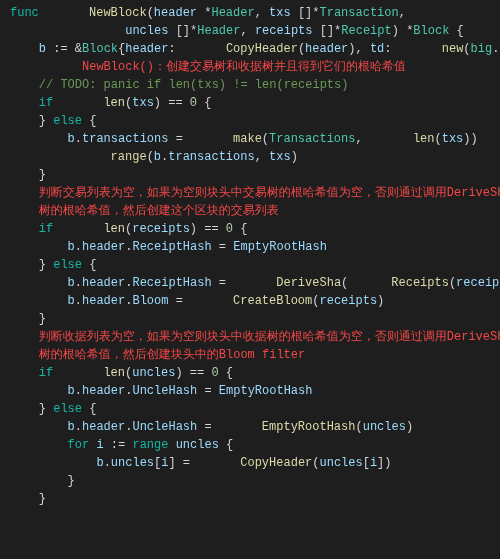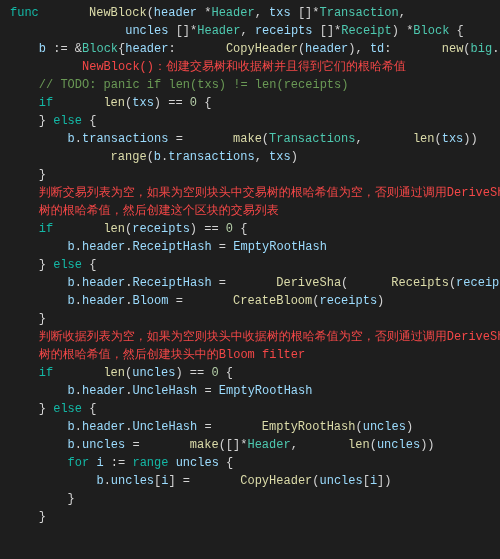--- a/index.html
+++ b/index.html
@@ -52,19 +52,18 @@
 <div class="line">        <span class="ident">b</span>.<span class="field">header</span>.<span class="field">ReceiptHash</span> <span class="op">=</span> <span class="fn">DeriveSha</span>(<span class="fn">Receipts</span>(<span class="ident">receipts</span>))</div>
 <div class="line">        <span class="ident">b</span>.<span class="field">header</span>.<span class="field">Bloom</span> <span class="op">=</span> <span class="fn">CreateBloom</span>(<span class="ident">receipts</span>)</div>
 <div class="line">    }</div>
 <div class="line comment-red">    判断收据列表为空，如果为空则块头中收据树的根哈希值为空，否则通过调用DeriveSha函数得到收据</div>
 <div class="line comment-red">    树的根哈希值，然后创建块头中的Bloom filter</div>
 
 <div class="line">    <span class="kw">if</span> <span class="fn">len</span>(<span class="ident">uncles</span>) <span class="op">==</span> <span class="num">0</span> {</div>
 <div class="line">        <span class="ident">b</span>.<span class="field">header</span>.<span class="field">UncleHash</span> <span class="op">=</span> <span class="ident">EmptyRootHash</span></div>
 <div class="line">    } <span class="kw">else</span> {</div>
 <div class="line">        <span class="ident">b</span>.<span class="field">header</span>.<span class="field">UncleHash</span> <span class="op">=</span> <span class="fn">EmptyRootHash</span>(<span class="ident">uncles</span>)</div>
-<div class="line">        <span class="ident">b</span>.<span class="field">uncles</span> <span class="op">=</span> <span class="fn">make</span>([]<span class="op">*</span><span class="type">Header</span>, <span class="fn">len</span>(<span class="ident">uncles</span>))</div>
 <div class="line">        <span class="kw">for</span> <span class="ident">i</span> <span class="op">:=</span> <span class="kw">range</span> <span class="ident">uncles</span> {</div>
 <div class="line">            <span class="ident">b</span>.<span class="field">uncles</span>[<span class="ident">i</span>] <span class="op">=</span> <span class="fn">CopyHeader</span>(<span class="ident">uncles</span>[<span class="ident">i</span>])</div>
 <div class="line">        }</div>
 <div class="line">    }</div>
 
 </div>
 
 </body></html>

